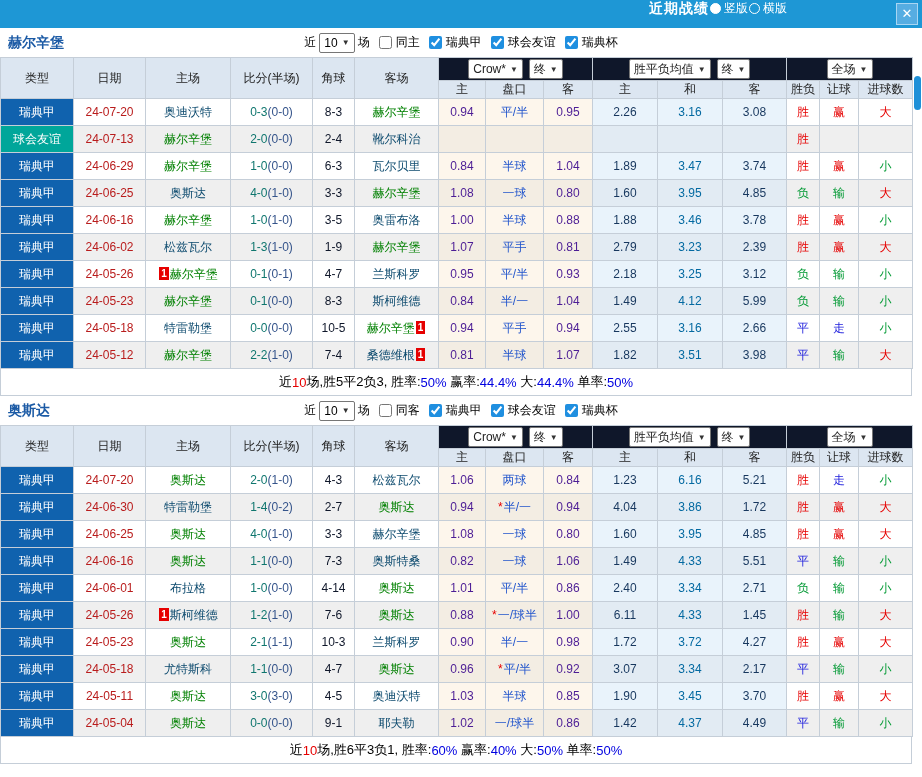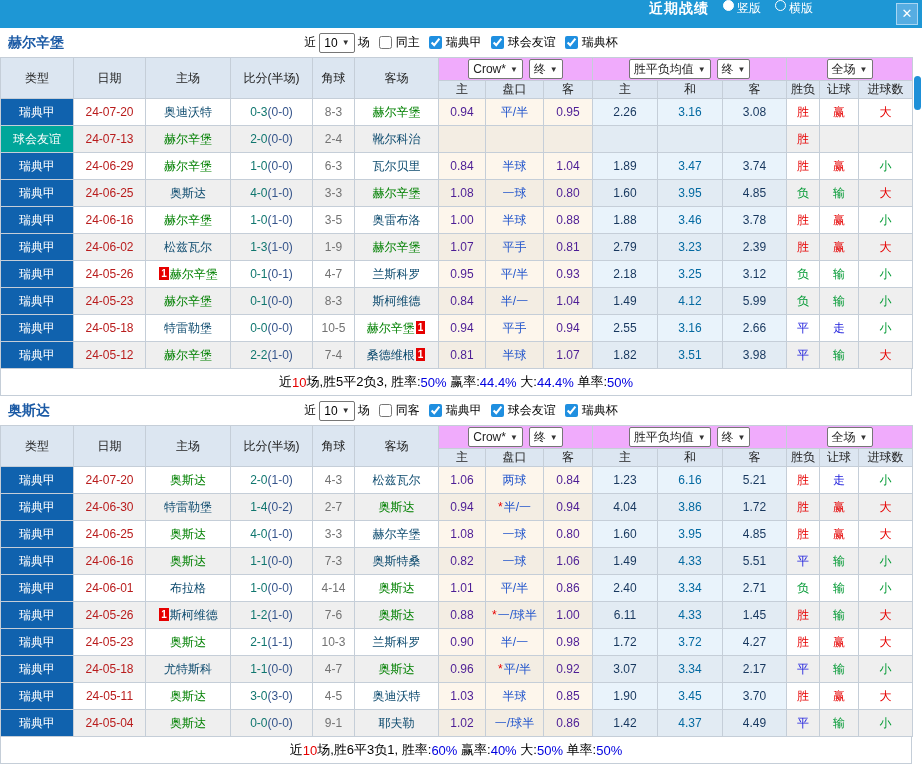--- a/index.html
+++ b/index.html
@@ -1,56 +1,56 @@
 <!DOCTYPE html>
 <html><head>
 <meta charset="utf-8">
 <style>
   *{box-sizing:border-box;margin:0;padding:0}
   html,body{width:922px;height:777px;overflow:hidden;background:#fff;
     font-family:"Liberation Sans","DejaVu Sans",sans-serif;font-size:12px;color:#000}
   
   .titlebar{position:relative;height:28px;background:#1e97d5;color:#fff}
-  .tb-group{position:absolute;left:649px;top:0;height:17px;display:flex;align-items:center;gap:14px}
+  .tb-group{position:absolute;left:649px;top:0;height:17px;display:flex;align-items:center;gap:1px}
   .tb-title{font-weight:bold;font-size:14px;letter-spacing:1px}
   .radio{width:11px;height:11px;border:1px solid #fff;border-radius:50%;display:inline-block;flex:none}
   .radio.on{background:#fff}
-  .radio-wrap{display:flex;align-items:flex-start;gap:3px;cursor:pointer}
+  .radio-wrap{display:flex;align-items:center;gap:3px;cursor:pointer}
   .close-btn{position:absolute;right:4px;top:3px;width:22px;height:22px;background:#56ade2;
     border:1px solid #a8d6f3;color:#fff;font-size:13px;font-weight:bold;text-align:center;line-height:20px;cursor:pointer}
   
   .section-bar{height:29px;position:relative;display:flex;align-items:center;background:#fff}
   .team-title{position:absolute;left:8px;color:#1b5aa5;font-weight:bold;font-size:14px}
   .filters{margin:0 auto;display:flex;align-items:center;gap:3px}
   .sel{display:inline-flex;align-items:center;border:1px solid #767676;border-radius:2px;background:#fff;
     height:20px;padding:0 4px;cursor:pointer;white-space:nowrap}
   .sel .arr{font-size:8px;color:#333;margin-left:4px}
   input[type=checkbox]{width:13px;height:13px;accent-color:#1f8fe0;margin:0 1px 0 6px;cursor:pointer}
   .cb-label{white-space:nowrap}
   
   table{border-collapse:collapse;table-layout:fixed;width:912px}
   th,td{border:1px solid #c5ced8;text-align:center;overflow:hidden;white-space:nowrap;padding:0;font-weight:normal}
   thead th{background:#dce6f1;color:#222}
   .hrow1 th{height:23px}
   .hrow2 th{height:16px;font-size:12px}
-  thead .grp{background:#f0abfc}
+  thead .grp{background:#0f172a}
   .grp-inner{display:flex;justify-content:center;align-items:center;gap:6px}
   tbody td{height:27px}
   tbody tr.alt td{background:#efefef}
   .lg{color:#fff}
   .lg-blue{background:#1062ae!important}
   .lg-teal{background:#00a69a!important}
   .date{color:#b91c1c}
   .tm{color:#0c4a6e}
   .tm.focal{color:#008000}
   .badge{display:inline-block;background:#e60000;color:#fff;font-size:10px;font-weight:bold;
     line-height:13px;padding:0 2px;margin:0 1px;vertical-align:1px}
   .score .ft{color:#0f766e}
   .score .ht{color:#35548b}
-  .corner{color:#737373}
+  .corner{color:#0f172a}
   td.ah{background:#fdf6ec;color:#4c1d95}
   tr.alt td.ah{background:#f3ede3}
   td.ah-mid{color:#2255cc}
   .star{color:#e60000;margin-right:1px}
   td.eu{background:#e9f3fb;color:#17375e}
   tr.alt td.eu{background:#e2ebf3}
   td.eu-mid{color:#0369a1}
   .res-r{color:#e60000}
   .res-g{color:#009933}
   .res-b{color:#2222dd}

